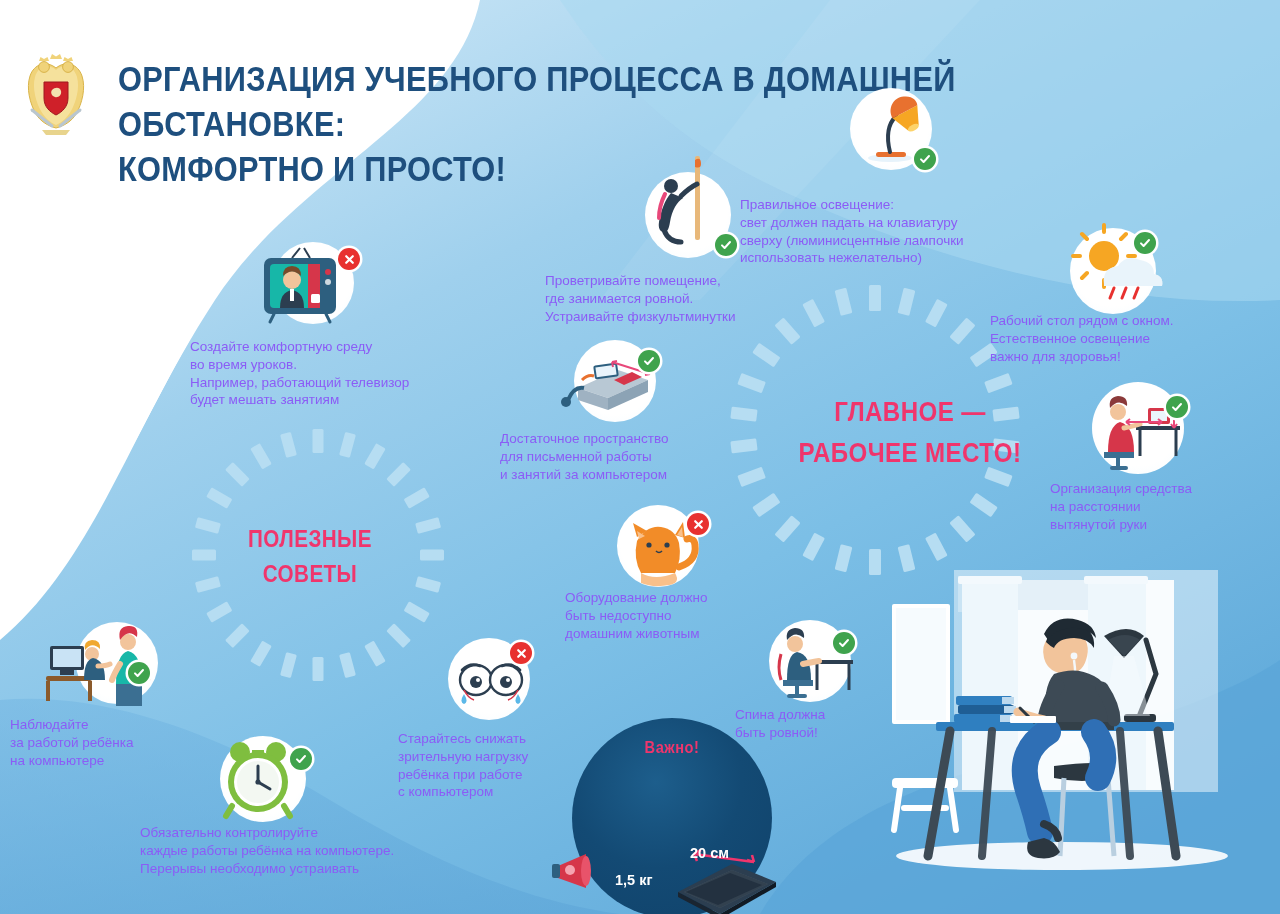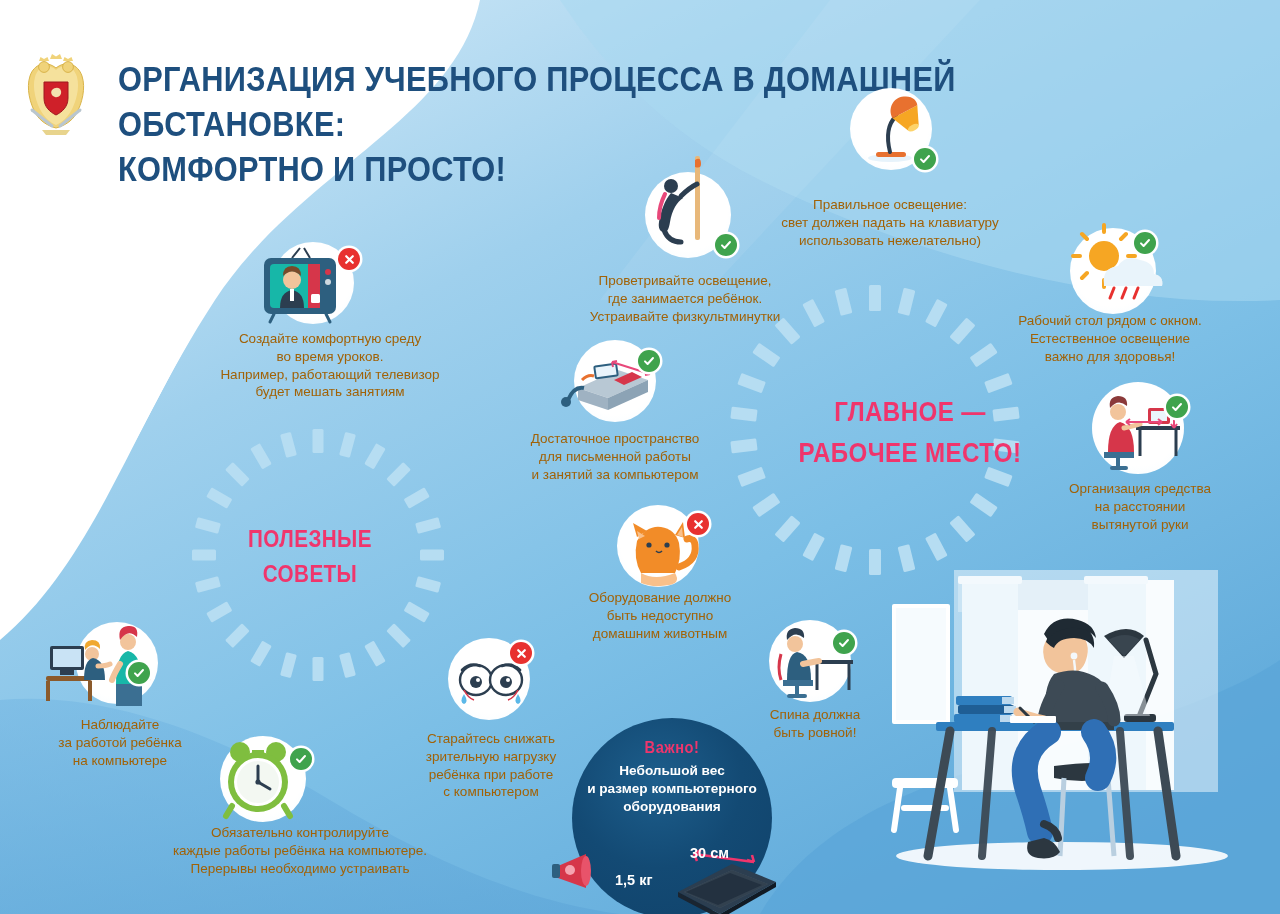--- a/index.html
+++ b/index.html
@@ -39,21 +39,21 @@
     font-family:"Liberation Sans Narrow","Liberation Sans",sans-serif;
     text-transform:uppercase;text-align:center;line-height:1.45;
     transform:scaleX(.86);letter-spacing:.5px;
   }
   #head-main{left:720px;top:392px;width:380px;font-size:28px;}
   #head-tips{left:160px;top:522px;width:300px;font-size:24px;}
 
   
   .tip{position:absolute;}
   .tip .cap{
-    color:#a16207;font-size:13.5px;line-height:1.32;text-align:center;
+    color:#8b5cf6;font-size:13.5px;line-height:1.32;text-align:left;
     font-family:"Liberation Sans","DejaVu Sans",sans-serif;
   }
   .icon-circle{
     position:absolute;border-radius:50%;
     background:radial-gradient(circle at 50% 45%,#ffffff 62%,#f4fbff 100%);
   }
   .badge{
     position:absolute;width:22px;height:22px;border-radius:50%;
     display:flex;align-items:center;justify-content:center;
     color:#fff;font-size:13px;font-weight:700;line-height:1;
@@ -358,20 +358,21 @@
       </svg>
     </div>
     <div class="badge ok" style="left:174px;top:60px;">
       <svg width="12" height="12" viewBox="0 0 12 12">
           <path d="M2,6.4 L4.6,9 L10,3" stroke="#fff" stroke-width="2" fill="none" stroke-linecap="round" stroke-linejoin="round"></path>
         </svg>
     </div>
     <div class="cap" style="position:absolute;left:0;top:108px;width:300px;">
       <div>Правильное освещение:</div>
       <div>свет должен падать на клавиатуру</div>
+      <div>сверху (люминисцентные лампочки</div>
       <div>использовать нежелательно)</div>
     </div>
   </div>
 
   <div class="tip" style="left:545px;top:172px;width:280px;">
     <div class="icon-circle" style="left:100px;top:0;width:86px;height:86px;"></div>
     <div class="abs" style="left:92px;top:-20px;width:104px;height:110px;">
       <svg viewBox="0 0 104 110" xmlns="http://www.w3.org/2000/svg">
         <rect x="58" y="4" width="5" height="84" rx="2" fill="#e8b87a"></rect>
         <path d="M58,8 q6,-4 6,4 q0,5 -6,3 Z" fill="#e8712f"></path>
@@ -381,22 +382,22 @@
         <path d="M27,78 C30,86 36,90 44,90" stroke="#2c3e50" stroke-width="5" fill="none" stroke-linecap="round"></path>
         <path d="M28,42 C24,50 22,58 22,66" stroke="#e8487a" stroke-width="4" fill="none" stroke-linecap="round"></path>
       </svg>
     </div>
     <div class="badge ok" style="left:170px;top:62px;">
       <svg width="12" height="12" viewBox="0 0 12 12">
           <path d="M2,6.4 L4.6,9 L10,3" stroke="#fff" stroke-width="2" fill="none" stroke-linecap="round" stroke-linejoin="round"></path>
         </svg>
     </div>
     <div class="cap" style="position:absolute;left:0;top:100px;width:280px;">
-      <div>Проветривайте освещение,</div>
-      <div>где занимается ребёнок.</div>
+      <div>Проветривайте помещение,</div>
+      <div>где занимается ровной.</div>
       <div>Устраивайте физкультминутки</div>
     </div>
   </div>
 
   <div class="tip" style="left:190px;top:238px;width:280px;">
     <div class="icon-circle" style="left:82px;top:4px;width:82px;height:82px;"></div>
     <div class="abs" style="left:62px;top:4px;width:100px;height:86px;">
       <svg viewBox="0 0 100 86" xmlns="http://www.w3.org/2000/svg">
         <path d="M40,16 L48,6 M58,16 L52,6" stroke="#2c3e50" stroke-width="2" fill="none"></path>
         <rect x="12" y="16" width="72" height="56" rx="7" fill="#2d5f7f"></rect>
@@ -411,21 +412,21 @@
         <circle cx="76" cy="30" r="3" fill="#d6364a"></circle>
         <circle cx="76" cy="40" r="3" fill="#cfd9e0"></circle>
         <path d="M22,72 l-4,8 M74,72 l4,8" stroke="#2d5f7f" stroke-width="3" stroke-linecap="round"></path>
       </svg>
     </div>
     <div class="badge no" style="left:148px;top:10px;">
       <svg width="11" height="11" viewBox="0 0 11 11">
           <path d="M2.2,2.2 L8.8,8.8 M8.8,2.2 L2.2,8.8" stroke="#fff" stroke-width="2.2" stroke-linecap="round"></path>
         </svg>
     </div>
-    <div class="cap" style="position:absolute;left:0;top:92px;width:280px;">
+    <div class="cap" style="position:absolute;left:0;top:100px;width:280px;">
       <div>Создайте комфортную среду</div>
       <div>во время уроков.</div>
       <div>Например, работающий телевизор</div>
       <div>будет мешать занятиям</div>
     </div>
   </div>
 
   <div class="tip" style="left:990px;top:222px;width:240px;">
     <div class="icon-circle" style="left:80px;top:6px;width:86px;height:86px;"></div>
     <div class="abs" style="left:68px;top:0px;width:112px;height:96px;">
@@ -662,25 +663,20 @@
     <div class="cap" style="position:absolute;left:0;top:92px;width:186px;">
       <div>Старайтесь снижать</div>
       <div>зрительную нагрузку</div>
       <div>ребёнка при работе</div>
       <div>с компьютером</div>
     </div>
   </div>
 
   <div id="important">
     <div class="imp-title">Важно!</div>
-    <div class="imp-body">
-      <div>Небольшой вес</div>
-      <div>и размер компьютерного</div>
-      <div>оборудования</div>
-    </div>
   </div>
   <div class="abs" style="left:552px;top:850px;width:60px;height:50px;">
     <svg viewBox="0 0 60 50" xmlns="http://www.w3.org/2000/svg">
       <path d="M6,16 L34,4 v34 L6,28 Z" fill="#d6364a"></path>
       <rect x="0" y="14" width="8" height="14" rx="2" fill="#2d5f7f"></rect>
       <ellipse cx="34" cy="21" rx="5" ry="15" fill="#e8536a"></ellipse>
       <circle cx="18" cy="20" r="5" fill="#f5a3b0"></circle>
     </svg>
   </div>
   <div class="abs" style="left:672px;top:862px;width:110px;height:60px;">
@@ -694,21 +690,21 @@
     </svg>
   </div>
   <div class="abs" style="left:688px;top:840px;width:118px;height:24px;">
     <svg viewBox="0 0 118 24" xmlns="http://www.w3.org/2000/svg">
       <g stroke="#f0356c" stroke-width="2.6" fill="none">
         <path d="M6,14 L66,22"></path>
         <path d="M6,14 l7,-4 M6,14 l3,7 M66,22 l-7,-2 M66,22 l-2,-7"></path>
       </g>
     </svg>
   </div>
-  <div class="imp-label" id="lbl-size">30 см</div>
+  <div class="imp-label" id="lbl-size">20 см</div>
   <div class="imp-label" id="lbl-weight">1,5 кг</div>
 
   <div class="abs" style="left:858px;top:556px;width:424px;height:358px;">
     <svg viewBox="0 0 424 358" xmlns="http://www.w3.org/2000/svg">
 
       <rect x="96" y="14" width="264" height="222" fill="#e9f4fb" opacity=".55"></rect>
       <rect x="100" y="20" width="60" height="36" fill="#ffffff" opacity=".30"></rect>
 
       <rect x="34" y="48" width="58" height="120" rx="2" fill="#ffffff"></rect>
       <rect x="38" y="52" width="50" height="112" fill="#f6fbfe"></rect>

